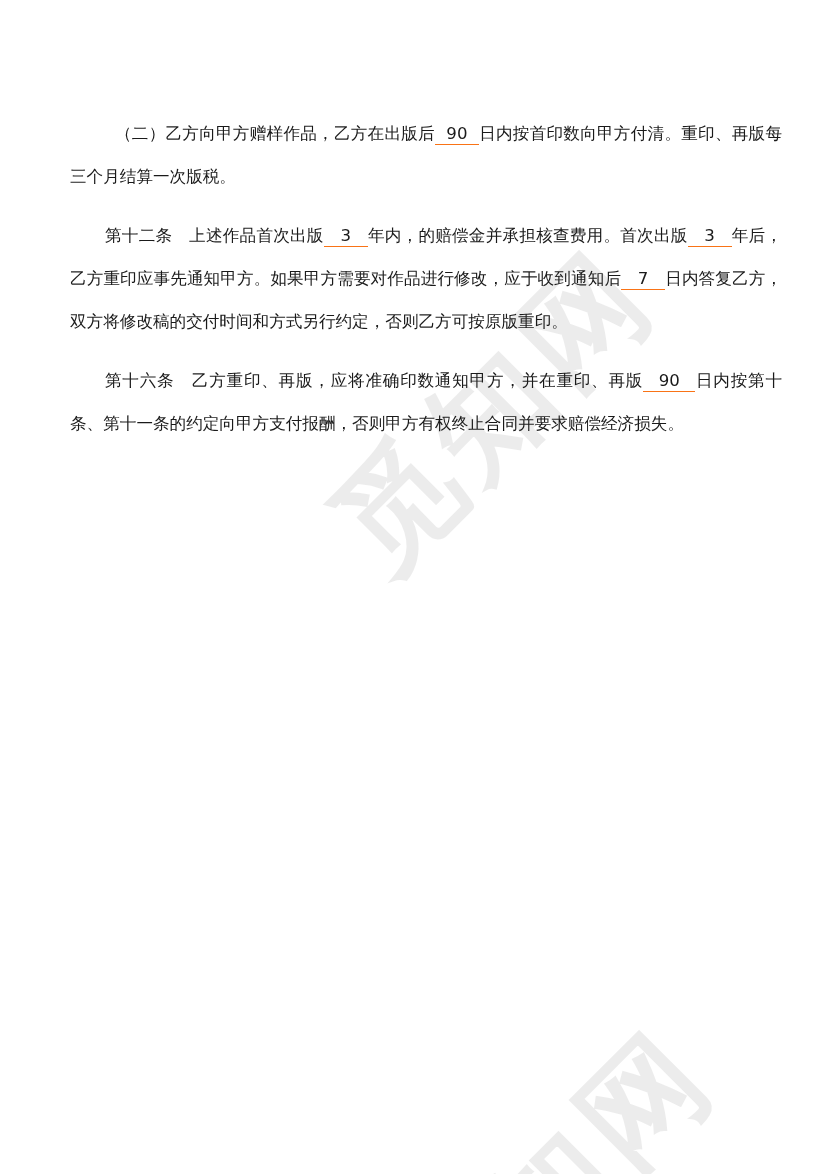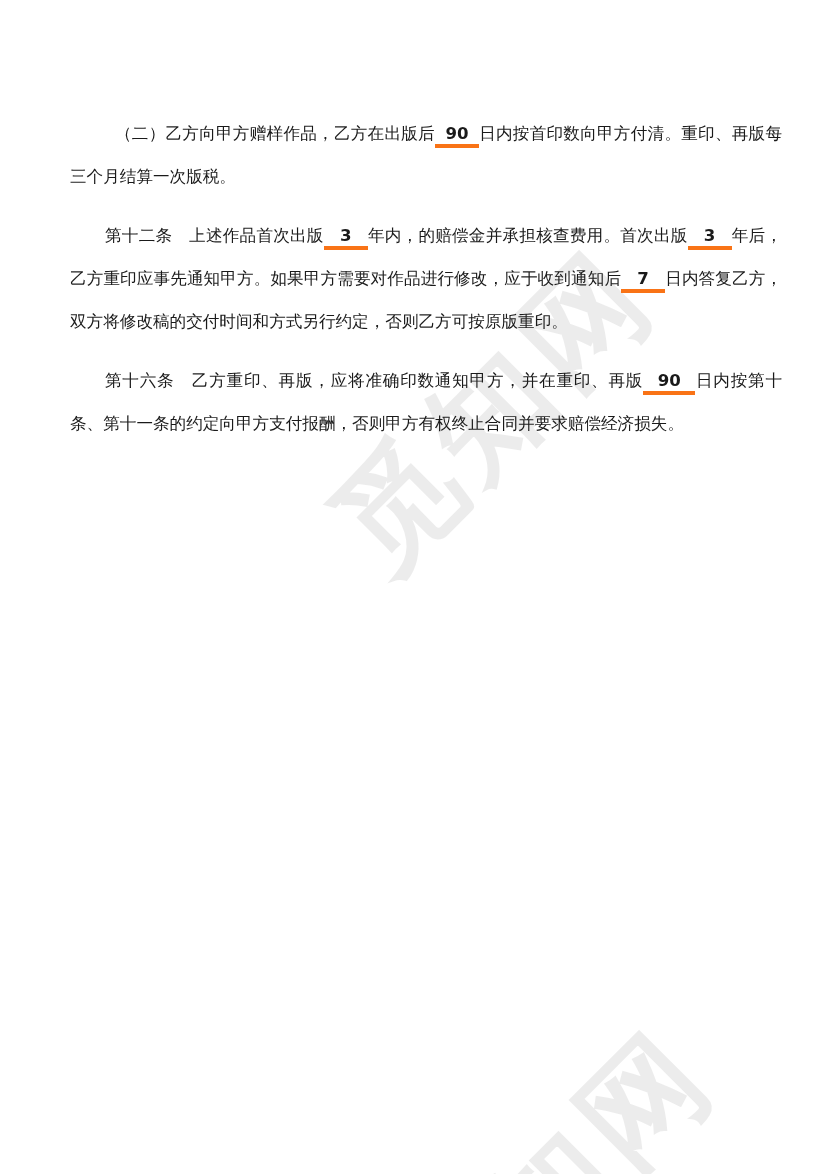--- a/index.html
+++ b/index.html
@@ -44,25 +44,24 @@
       font-size: 16.6px;
       line-height: 43px;
       text-align: justify;
       margin: 0 0 16px 0;
       text-indent: 35px;
     }
     .para.p1 { text-indent: 45px; }
     .para.p7 { text-indent: 32px; }
     .blank {
       display: inline-block;
-      border-bottom: 4px solid #f97316;
+      border-bottom: 1px solid #f97316;
       text-align: center;
       text-indent: 0;
       line-height: 20px;
-      font-weight: bold;
     }
     .w44 { width: 44px; }
     .w52 { width: 52px; }
     .w56 { width: 56px; }
   </style>
 </head>
 <body>
 
 <div class="page">
 

